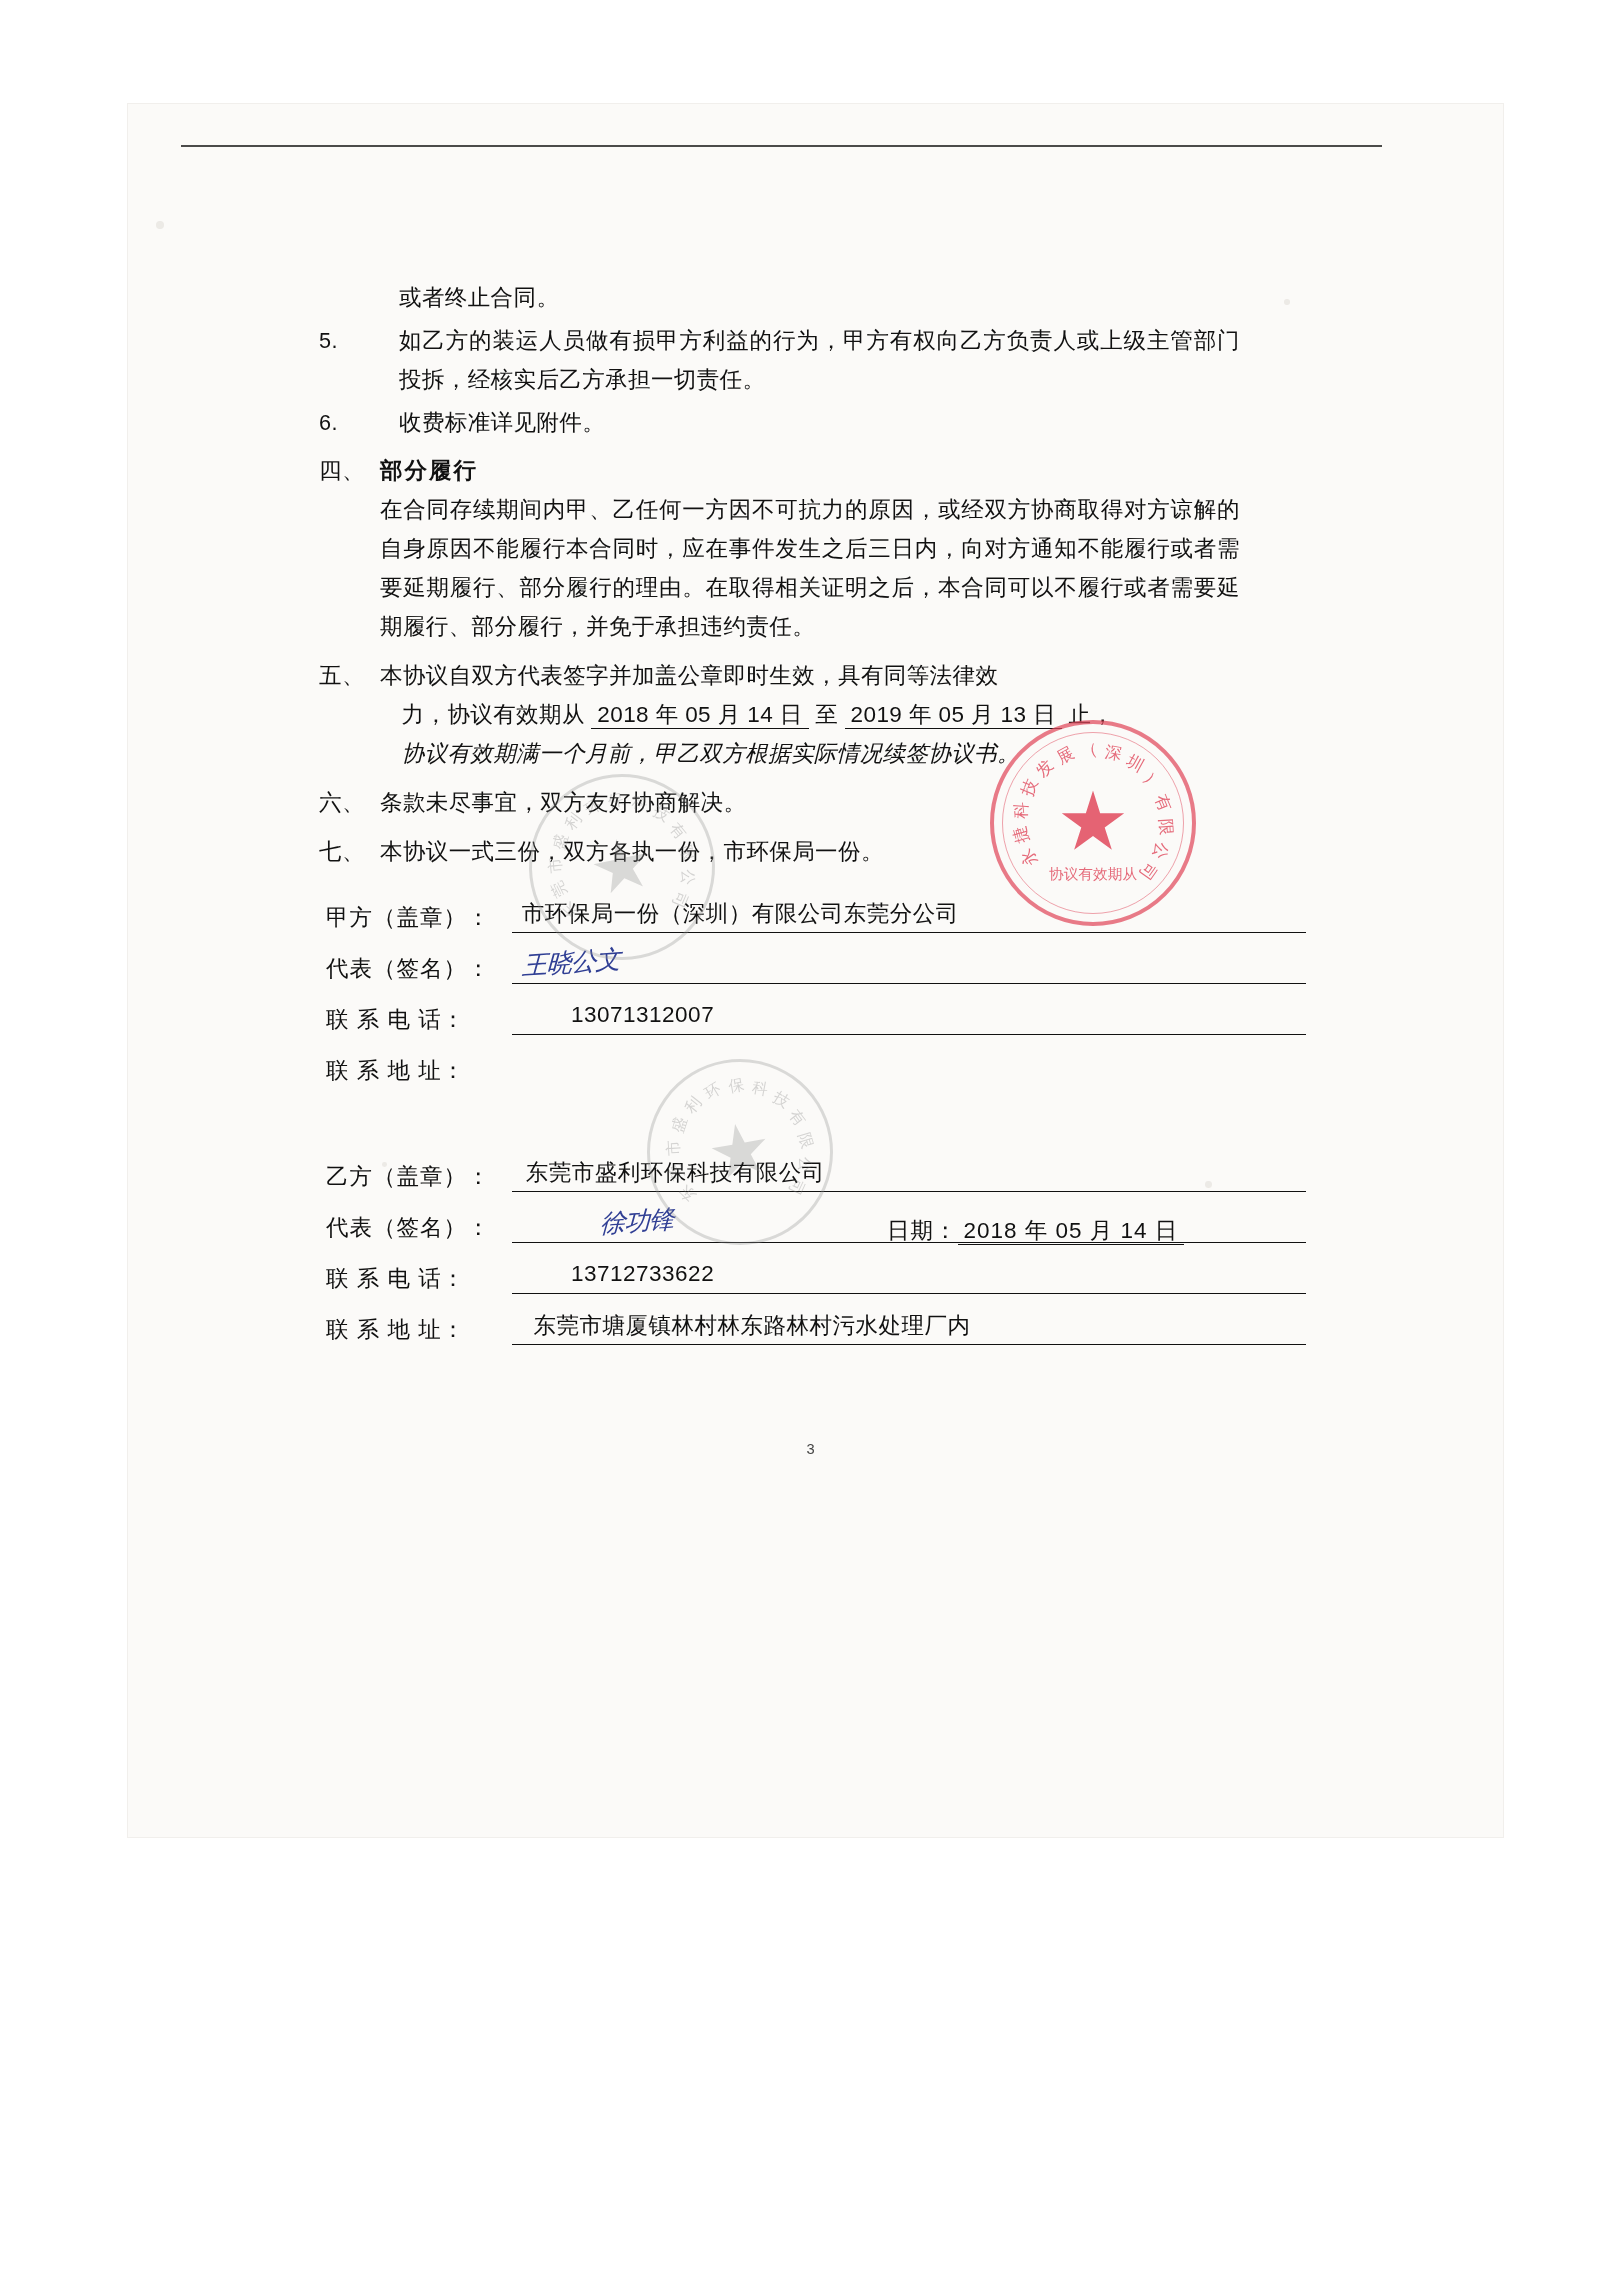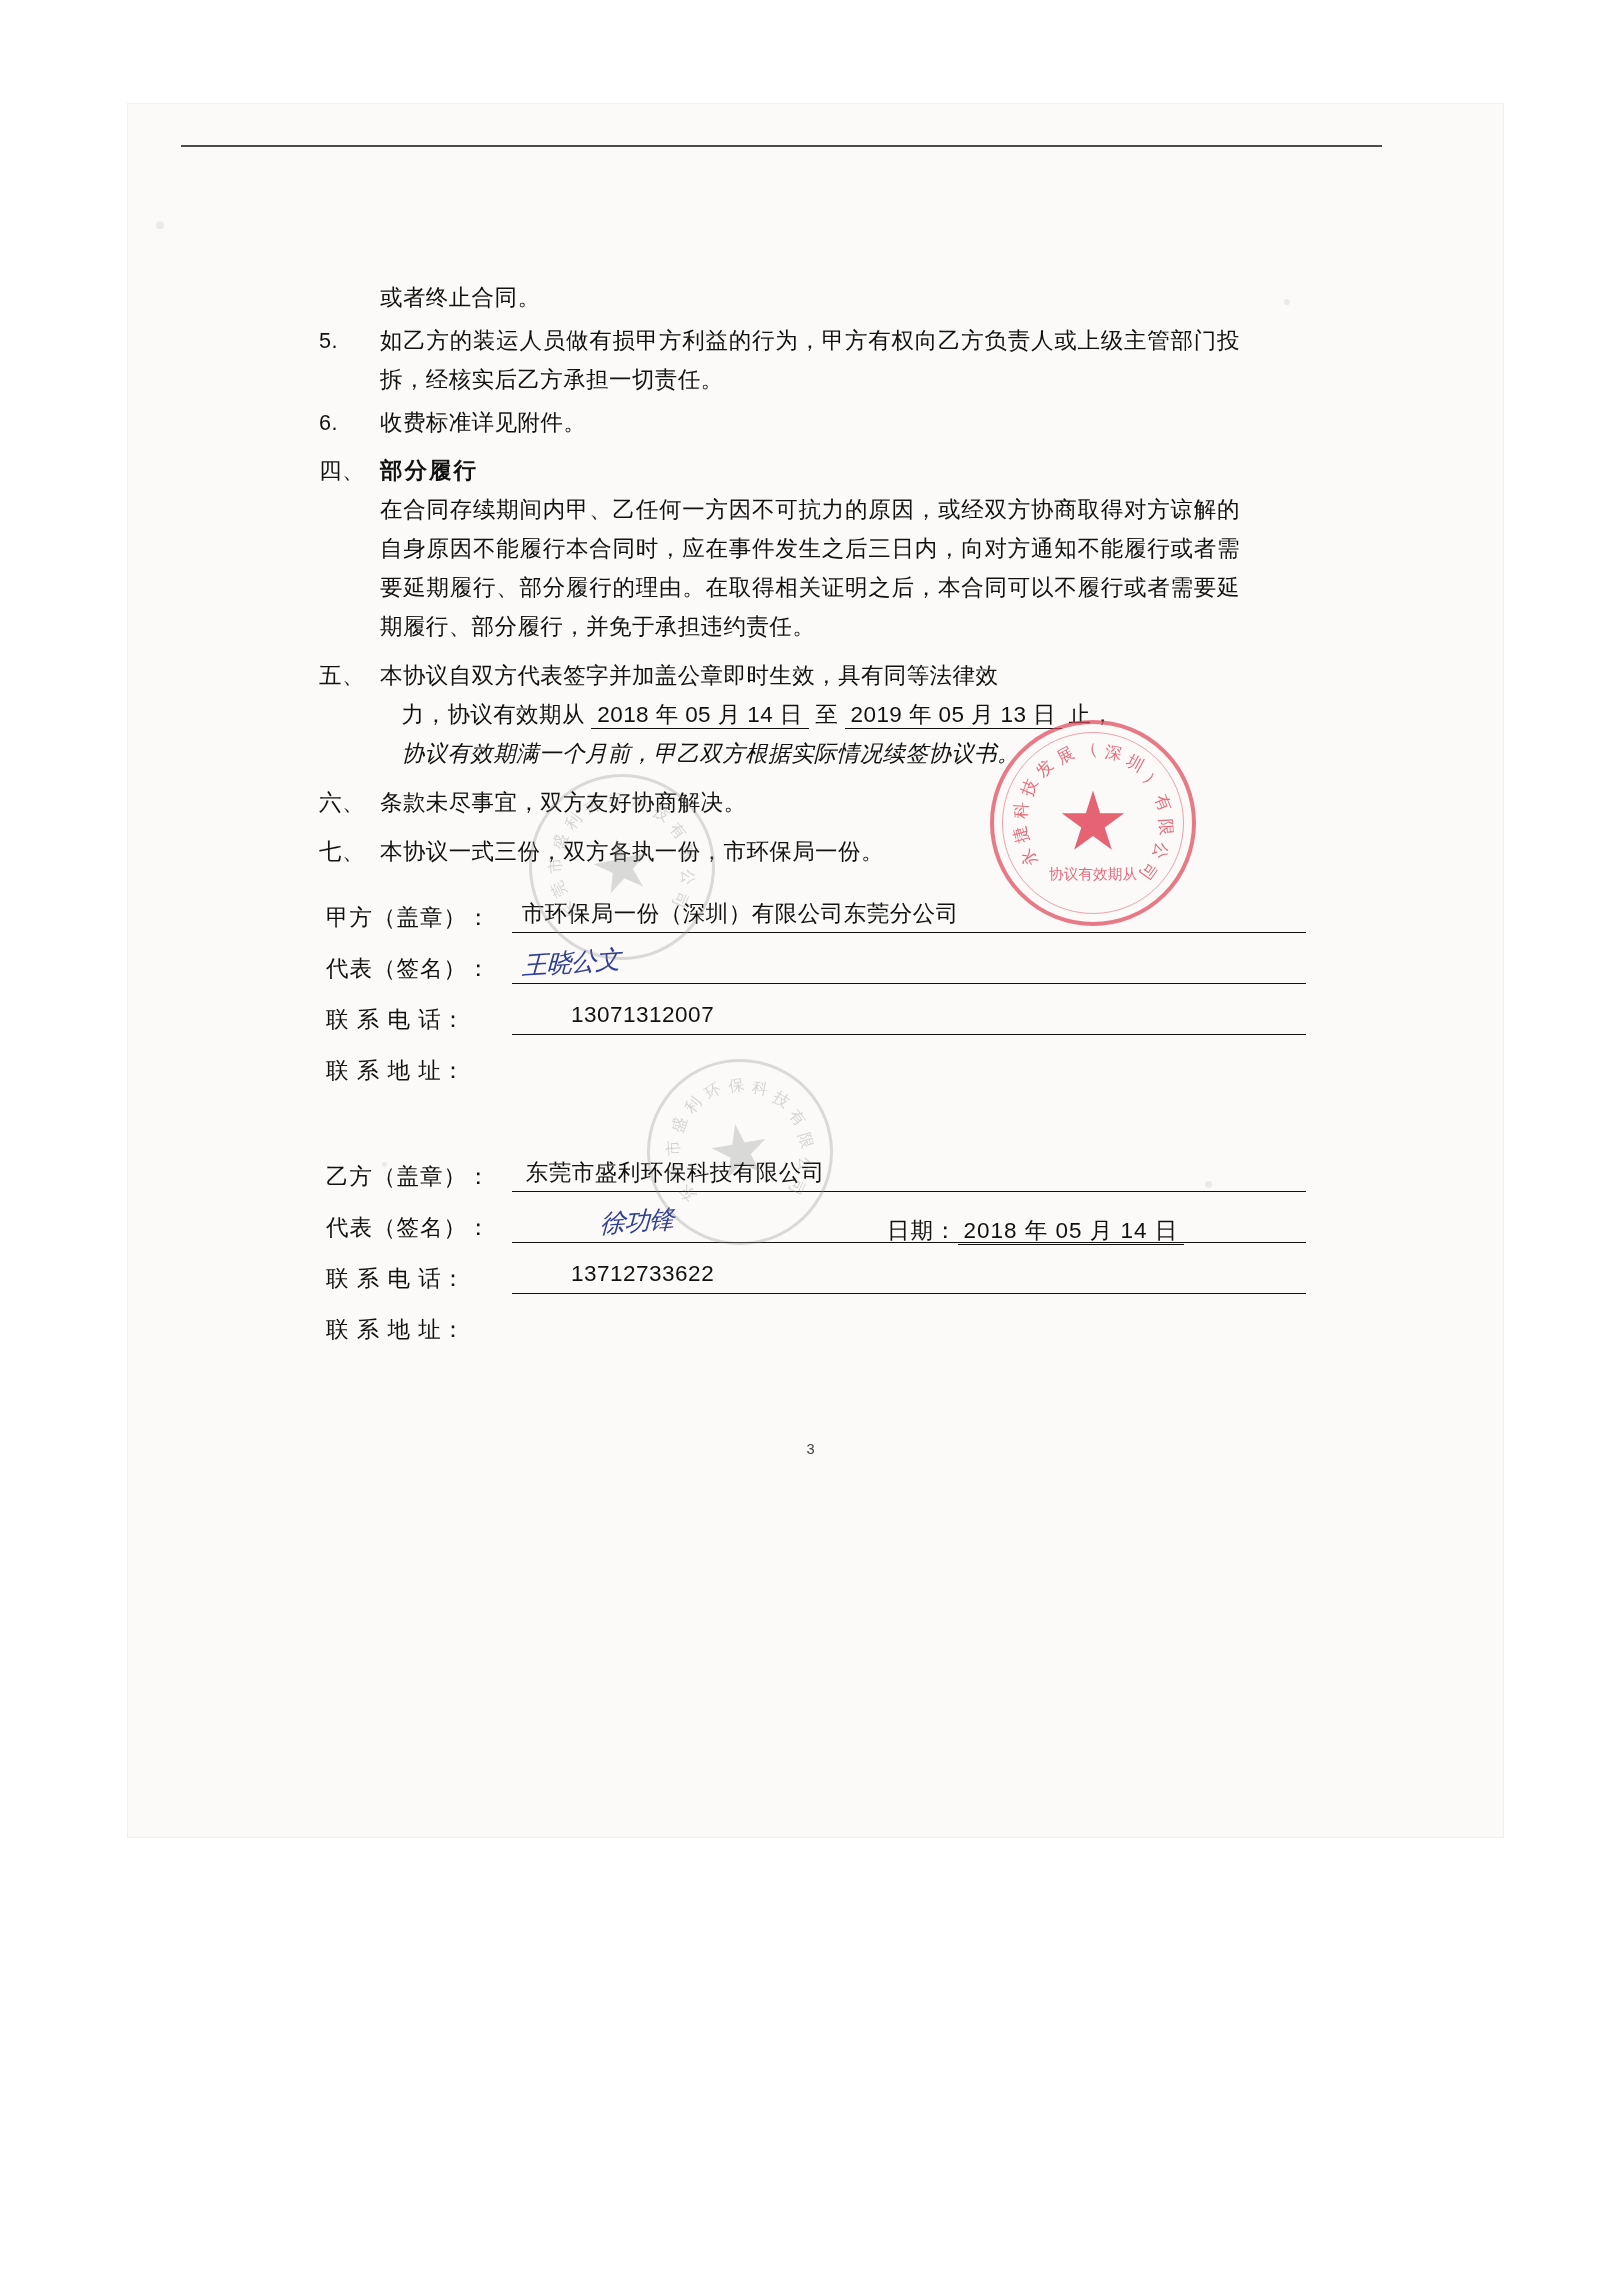--- a/index.html
+++ b/index.html
@@ -61,20 +61,21 @@
   .li .marker {
     width: 61px;
     flex: 0 0 61px;
     text-align: left;
     font-size: 21.6px;
   }
   .li .txt {
     flex: 1 1 auto;
     text-align: justify;
     text-justify: inter-ideograph;
+    margin-left: 19px;
   }
 
   .sec {
     display: flex;
     margin-top: 9.8px;
   }
   .sec .cn-num {
     width: 61px;
     flex: 0 0 61px;
   }
@@ -357,20 +358,21 @@
     </span>
   </div>
 
   <div class="sig-row">
     <span class="sig-label">联 系 电 话：</span>
     <span class="sig-value typed" style="padding-left:59px;">13712733622</span>
   </div>
 
   <div class="sig-row">
     <span class="sig-label">联 系 地 址：</span>
+    <span class="sig-value typed" style="padding-left:21.6px;">东莞市塘厦镇林村林东路林村污水处理厂内</span>
   </div>
 
 </div>
 
 <div id="date-line">
   <span>日期：</span><span class="u">2018 年 05 月 14 日</span>
 </div>
 
 <div id="page-num">3</div>
 

